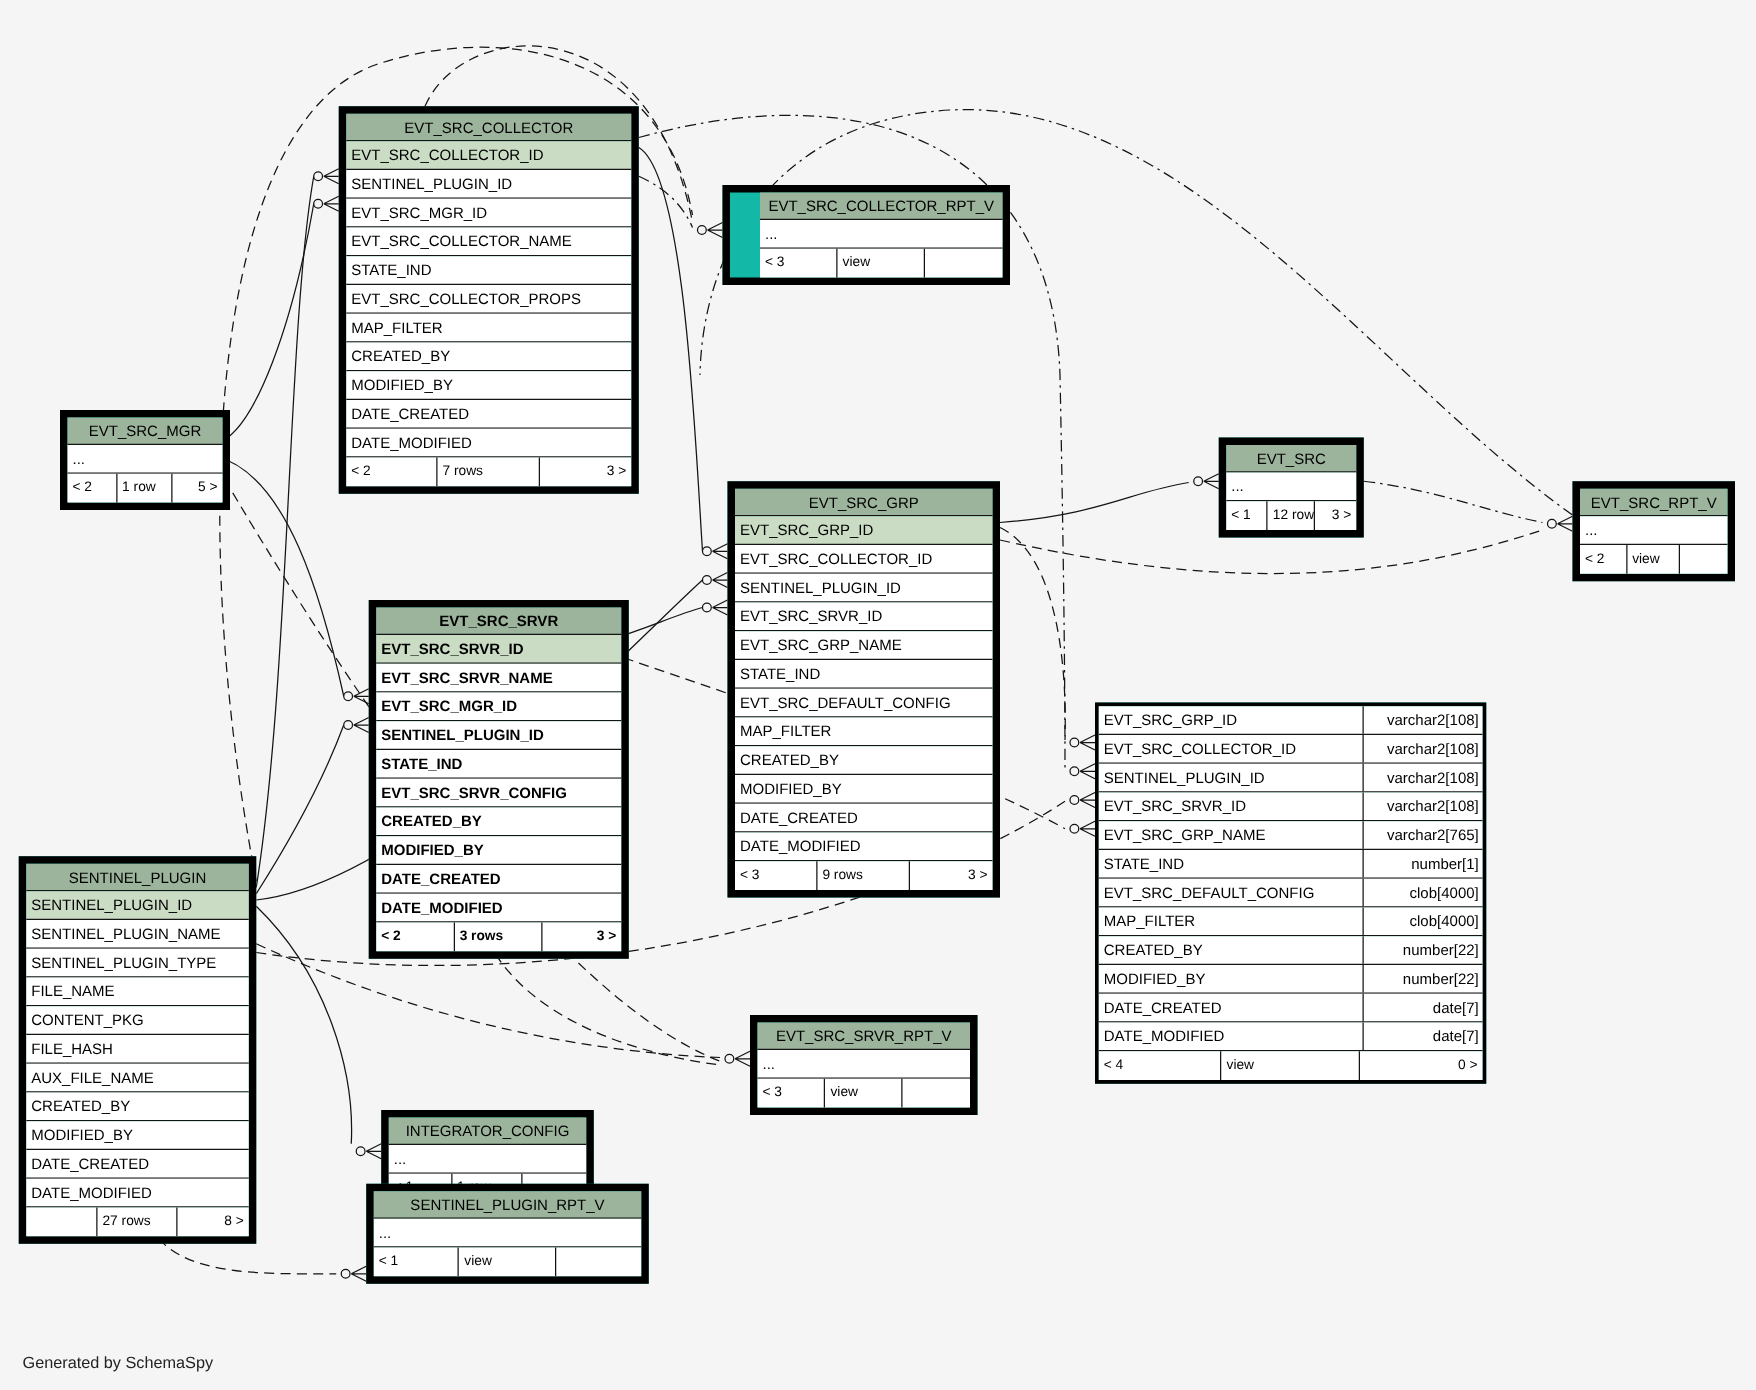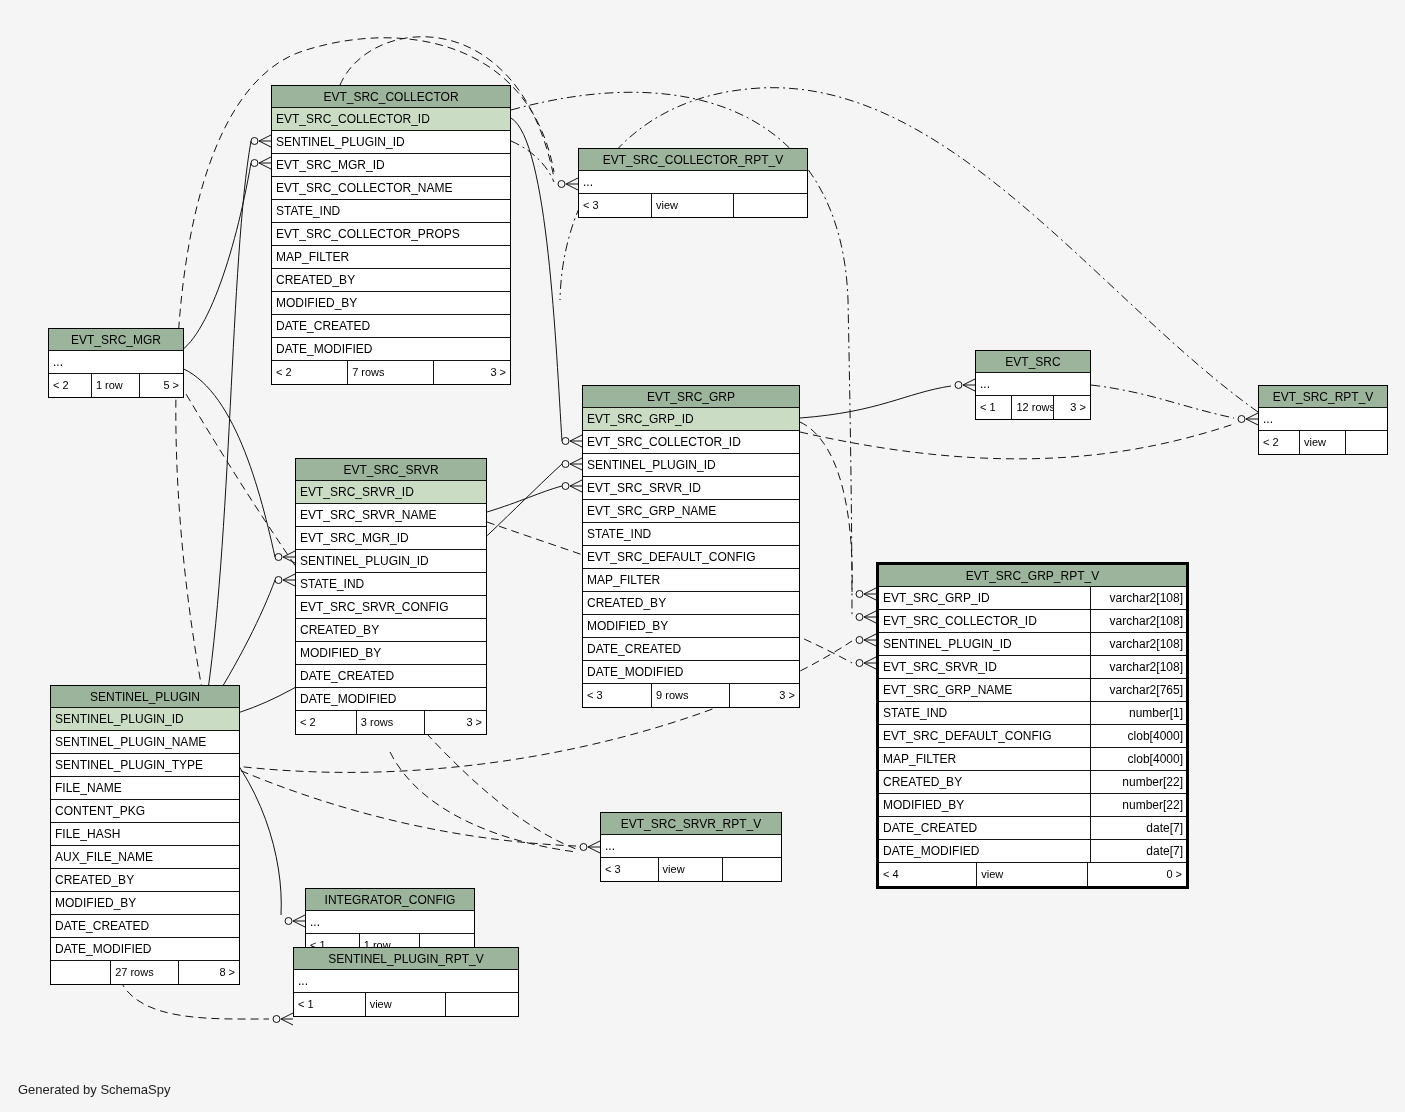--- a/index.html
+++ b/index.html
@@ -12,21 +12,21 @@
     overflow: hidden;
   }
   #edges { position: absolute; left: 0; top: 0; z-index: 1; }
   .edge { fill: none; stroke: #141414; stroke-width: 1; }
   .edge.dash { stroke-dasharray: 8 5; }
   .edge.dashdot { stroke-dasharray: 9 4 2 4; }
   .dot { fill: #f5f5f5; stroke: #141414; stroke-width: 1; }
 
   .db-table {
     position: absolute; z-index: 2;
-    border: 1px solid #000000;
+    border: 6px solid #000000;
     background: #14b8a6;
     font-size: 12px; color: #000;
   }
   .db-table.emphasized { border-width: 3px; }
   .hd {
     background: #9cb49c;
     text-align: center;
     height: 22px; line-height: 22px;
     border-bottom: 1px solid #141414;
     padding: 0 4px;
@@ -184,21 +184,21 @@
       </div>
       <div class="rw">
         <span class="cn">DATE_MODIFIED</span>
       </div>
       <div class="ft">
         <span class="fcell fl">&lt; 2</span>
         <span class="fcell fc">7 rows</span>
         <span class="fcell fr">3 &gt;</span>
       </div>
     </div>
-    <div class="db-table" style="left: 578px; top: 148px; width: 230px;">
+    <div class="db-table" style="left: 578px; top: 148px; width: 230px; padding-left: 24px;">
       <div class="hd">EVT_SRC_COLLECTOR_RPT_V</div>
       <div class="rw">
         <span class="cn">...</span>
       </div>
       <div class="ft">
         <span class="fcell fl">&lt; 3</span>
         <span class="fcell fc">view</span>
         <span class="fcell fr"></span>
       </div>
     </div>
@@ -272,21 +272,21 @@
       </div>
       <div class="rw">
         <span class="cn">DATE_MODIFIED</span>
       </div>
       <div class="ft">
         <span class="fcell fl">&lt; 3</span>
         <span class="fcell fc">9 rows</span>
         <span class="fcell fr">3 &gt;</span>
       </div>
     </div>
-    <div class="db-table" style="left: 295px; top: 458px; width: 192px;">
+    <div class="db-table" style="left: 295px; top: 480px; width: 208px; font-weight: bold;">
       <div class="hd">EVT_SRC_SRVR</div>
       <div class="rw pk">
         <span class="cn">EVT_SRC_SRVR_ID</span>
       </div>
       <div class="rw">
         <span class="cn">EVT_SRC_SRVR_NAME</span>
       </div>
       <div class="rw">
         <span class="cn">EVT_SRC_MGR_ID</span>
       </div>
@@ -310,21 +310,21 @@
       </div>
       <div class="rw">
         <span class="cn">DATE_MODIFIED</span>
       </div>
       <div class="ft">
         <span class="fcell fl">&lt; 2</span>
         <span class="fcell fc">3 rows</span>
         <span class="fcell fr">3 &gt;</span>
       </div>
     </div>
-    <div class="db-table" style="left: 15px; top: 685px; width: 190px; margin-left: 35px;">
+    <div class="db-table" style="left: 15px; top: 685px; width: 190px;">
       <div class="hd">SENTINEL_PLUGIN</div>
       <div class="rw pk">
         <span class="cn">SENTINEL_PLUGIN_ID</span>
       </div>
       <div class="rw">
         <span class="cn">SENTINEL_PLUGIN_NAME</span>
       </div>
       <div class="rw">
         <span class="cn">SENTINEL_PLUGIN_TYPE</span>
       </div>
@@ -352,21 +352,20 @@
       <div class="rw">
         <span class="cn">DATE_MODIFIED</span>
       </div>
       <div class="ft">
         <span class="fcell fl"></span>
         <span class="fcell fc">27 rows</span>
         <span class="fcell fr">8 &gt;</span>
       </div>
     </div>
     <div class="db-table emphasized" style="left: 876px; top: 562px; width: 313px;">
-      <div class="hd">EVT_SRC_GRP_RPT_V</div>
       <div class="rw">
         <span class="cn">EVT_SRC_GRP_ID</span>
         <span class="ct" style="width: 96px;">varchar2[108]</span>
       </div>
       <div class="rw">
         <span class="cn">EVT_SRC_COLLECTOR_ID</span>
         <span class="ct" style="width: 96px;">varchar2[108]</span>
       </div>
       <div class="rw">
         <span class="cn">SENTINEL_PLUGIN_ID</span>

